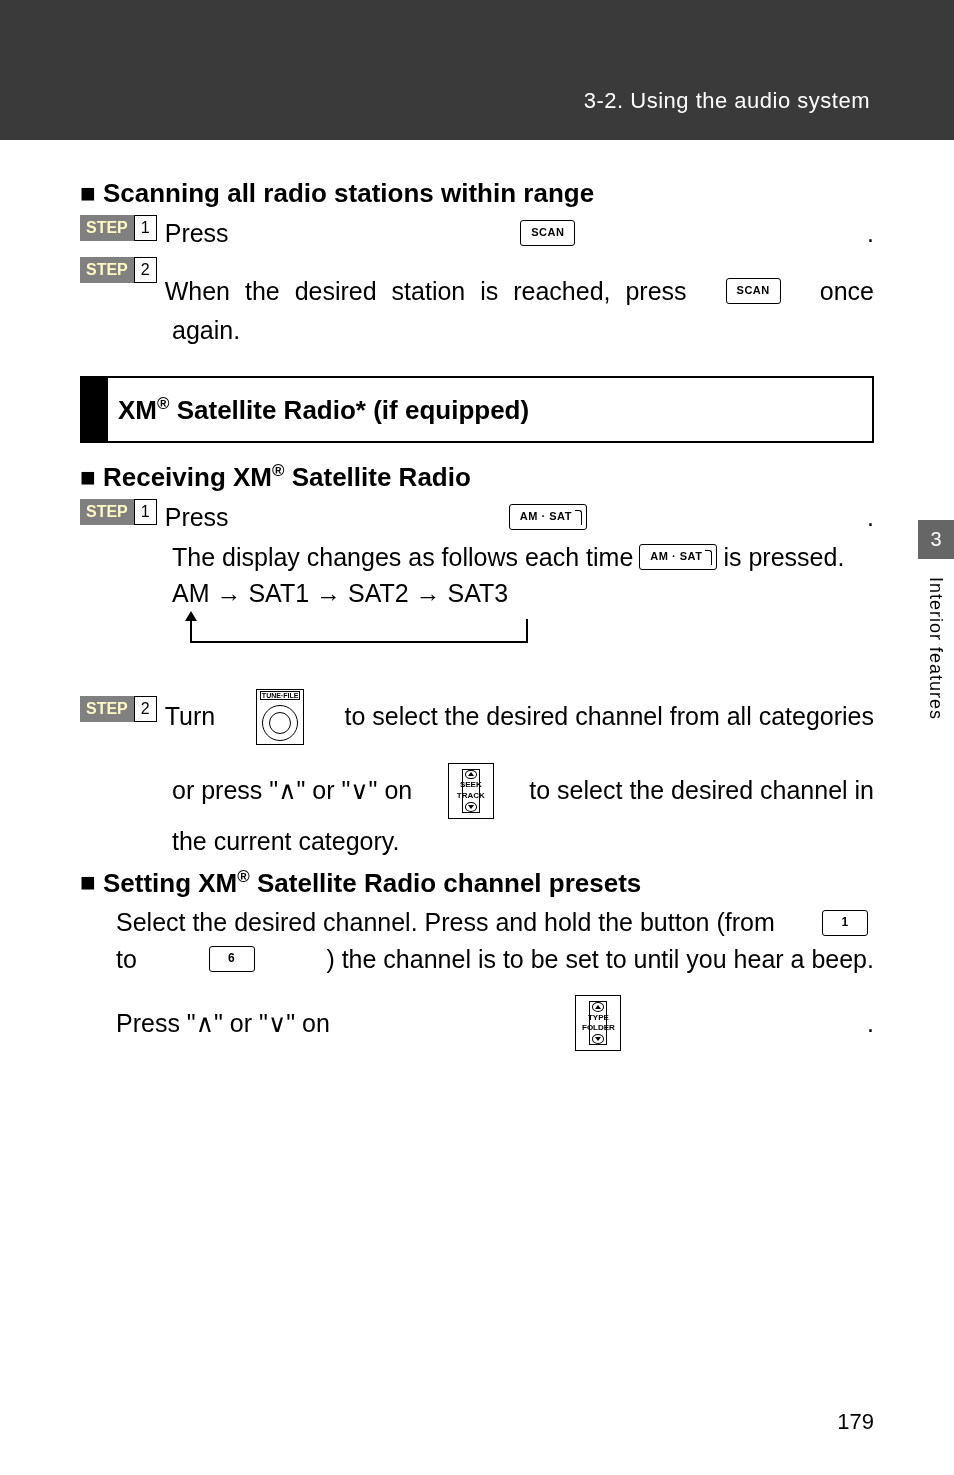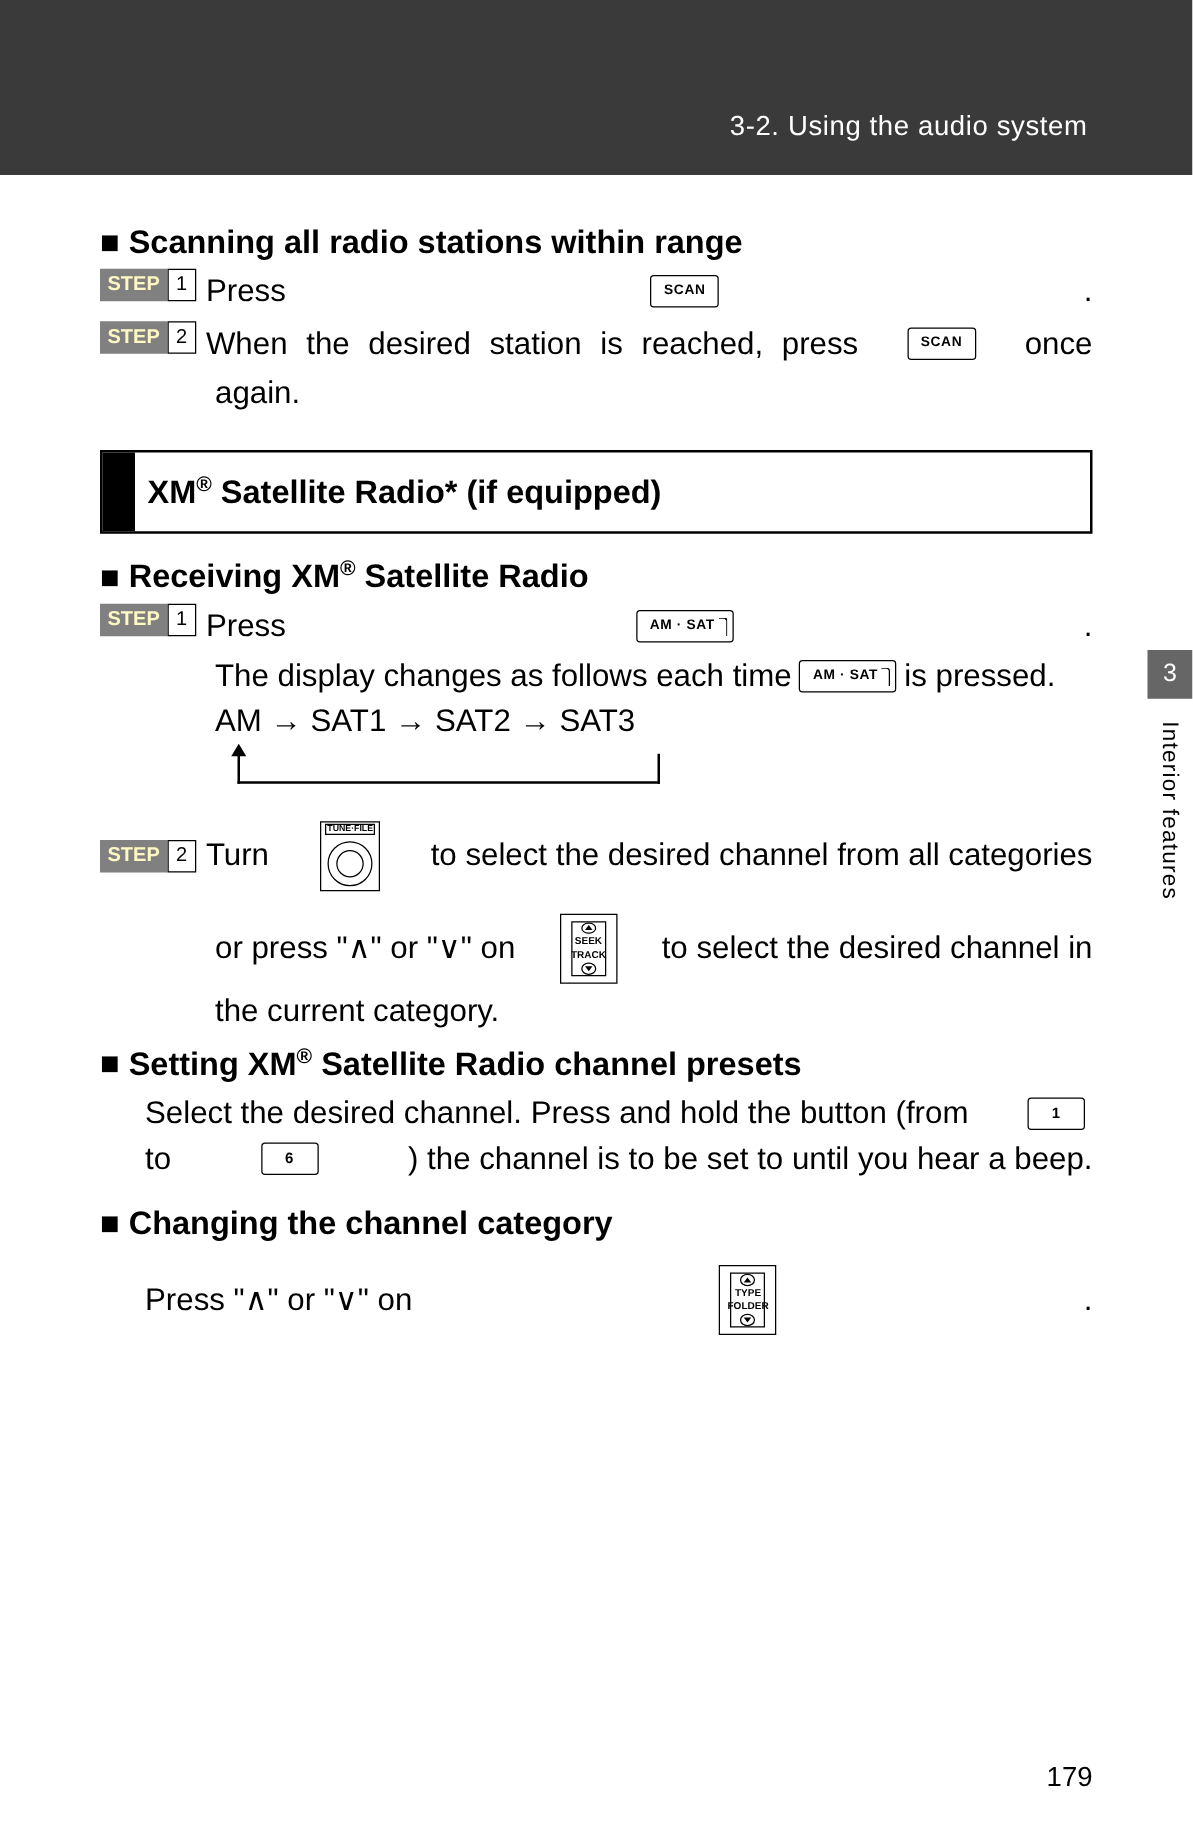--- a/index.html
+++ b/index.html
@@ -73,21 +73,21 @@
     align-items: center;
     background: #fff;
   }
 
   .body-text {
     font-size: 25px;
     line-height: 1.45;
     flex: 1;
     justify-content: space-between;
   }
-  .body-text.justify { text-align: justify; }
+  .body-text.justify { text-align: justify; margin-top: 16px; }
   .indent {
     margin-left: 92px;
     font-size: 25px;
     line-height: 1.45;
   }
 
   
   .section-bar {
     margin: 28px 0 18px 0;
     border: 2px solid #000;
@@ -200,21 +200,21 @@
     align-items: center;
     justify-content: center;
     font-size: 8px;
     font-weight: bold;
     line-height: 1.05;
     background: #fff;
     position: relative;
   }
   .rocker .inner-frame {
     border: 1.2px solid #000;
-    width: 28px;
+    width: 18px;
     height: 44px;
     display: flex;
     flex-direction: column;
     align-items: center;
     justify-content: center;
     gap: 2px;
   }
   .rocker .tri-up, .rocker .tri-down {
     width: 0; height: 0;
     border-left: 5px solid transparent;
@@ -430,21 +430,20 @@
   <div class="body-text flex-line" style="margin-left:36px;">
     <span>Select the desired channel. Press and hold the button (from </span>
     <span class="key small-num">1</span>
   </div>
   <div class="body-text flex-line" style="margin-left:36px;">
     <span>to </span>
     <span class="key small-num">6</span>
     <span> ) the channel is to be set to until you hear a beep.</span>
   </div>
 
-  <div class="h-square sec-gap">Changing the channel category</div>
 
   <div class="body-text flex-line sec-gap" style="margin-left:36px; align-items:center;">
     <span>Press "∧" or "∨" on</span>
     <span class="rocker">
       <span class="inner-frame">
         <span class="outline">
             <span class="tri-up"></span>
           </span>
         <span>TYPE</span>
         <span>FOLDER</span>

